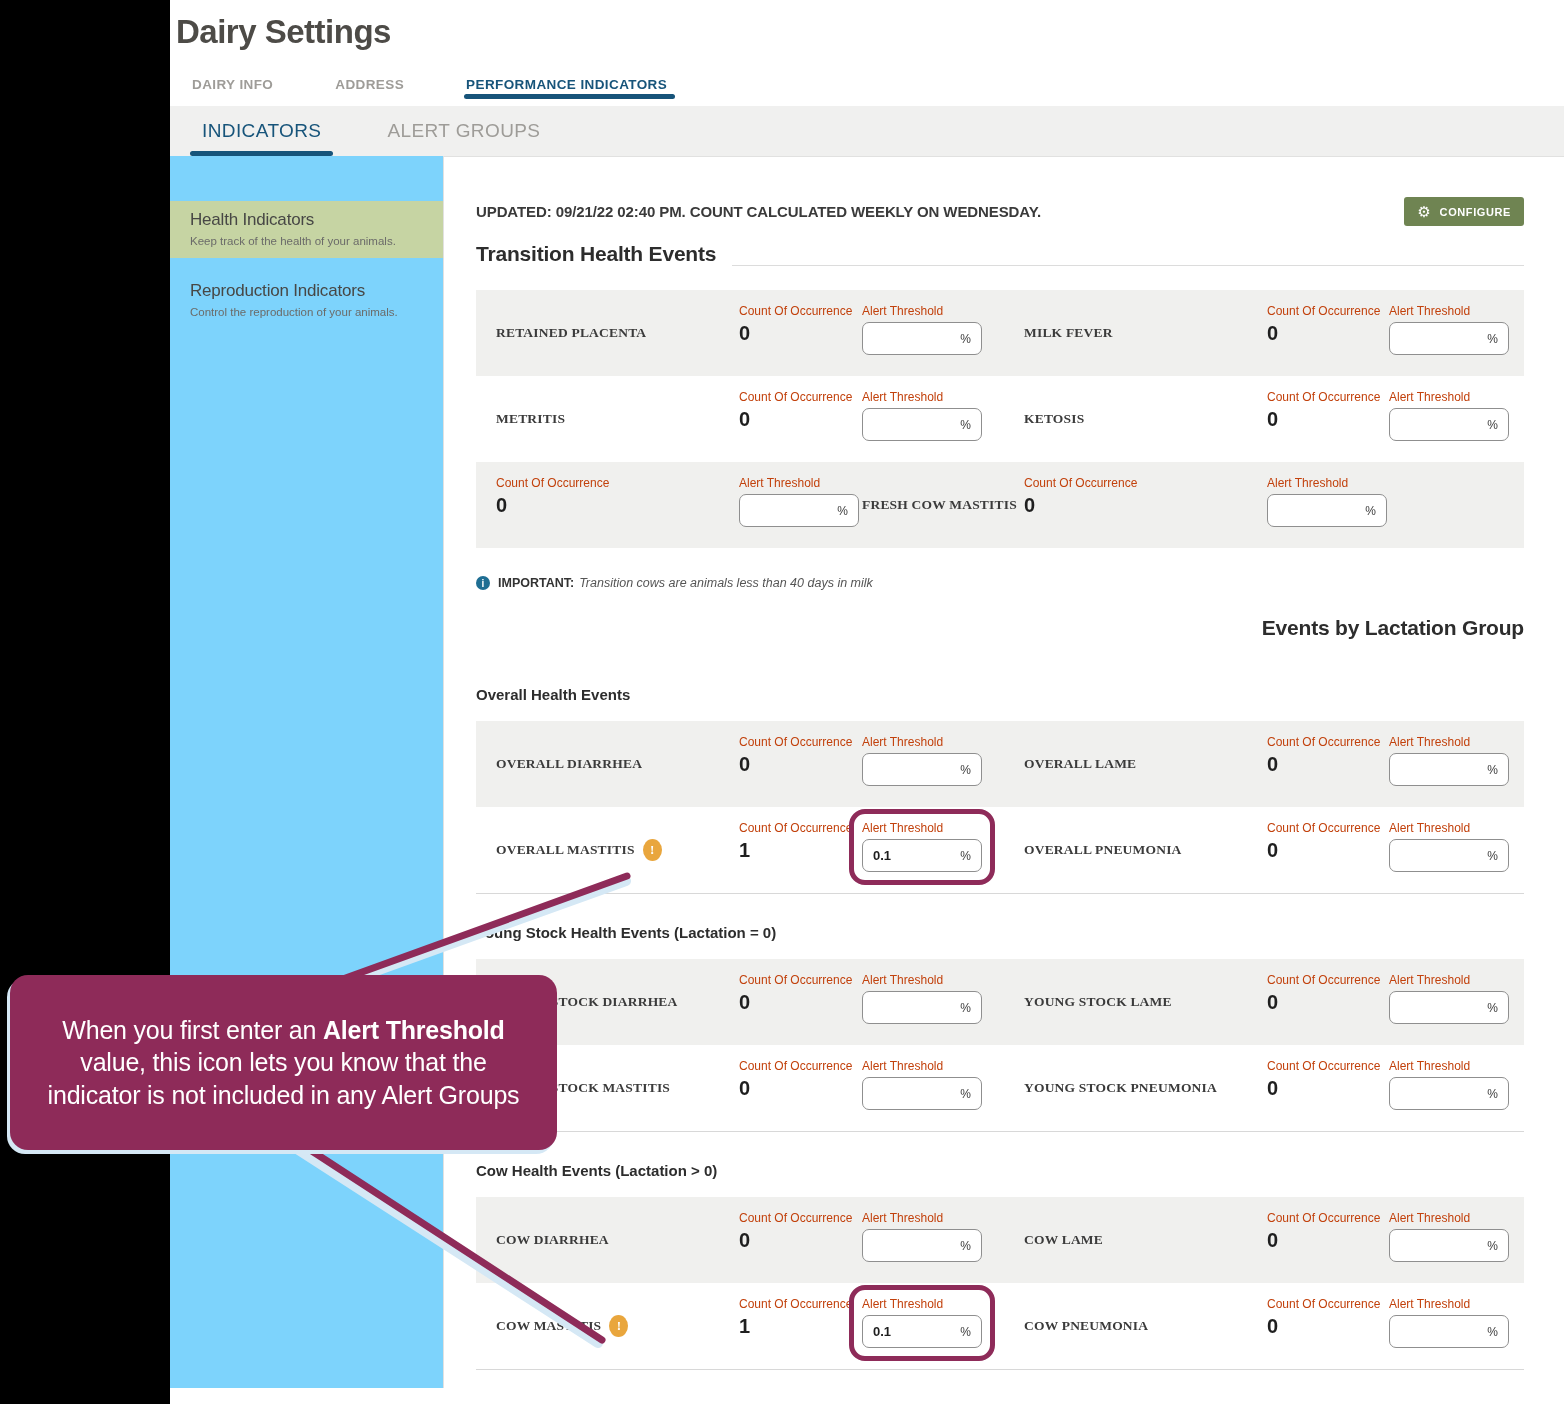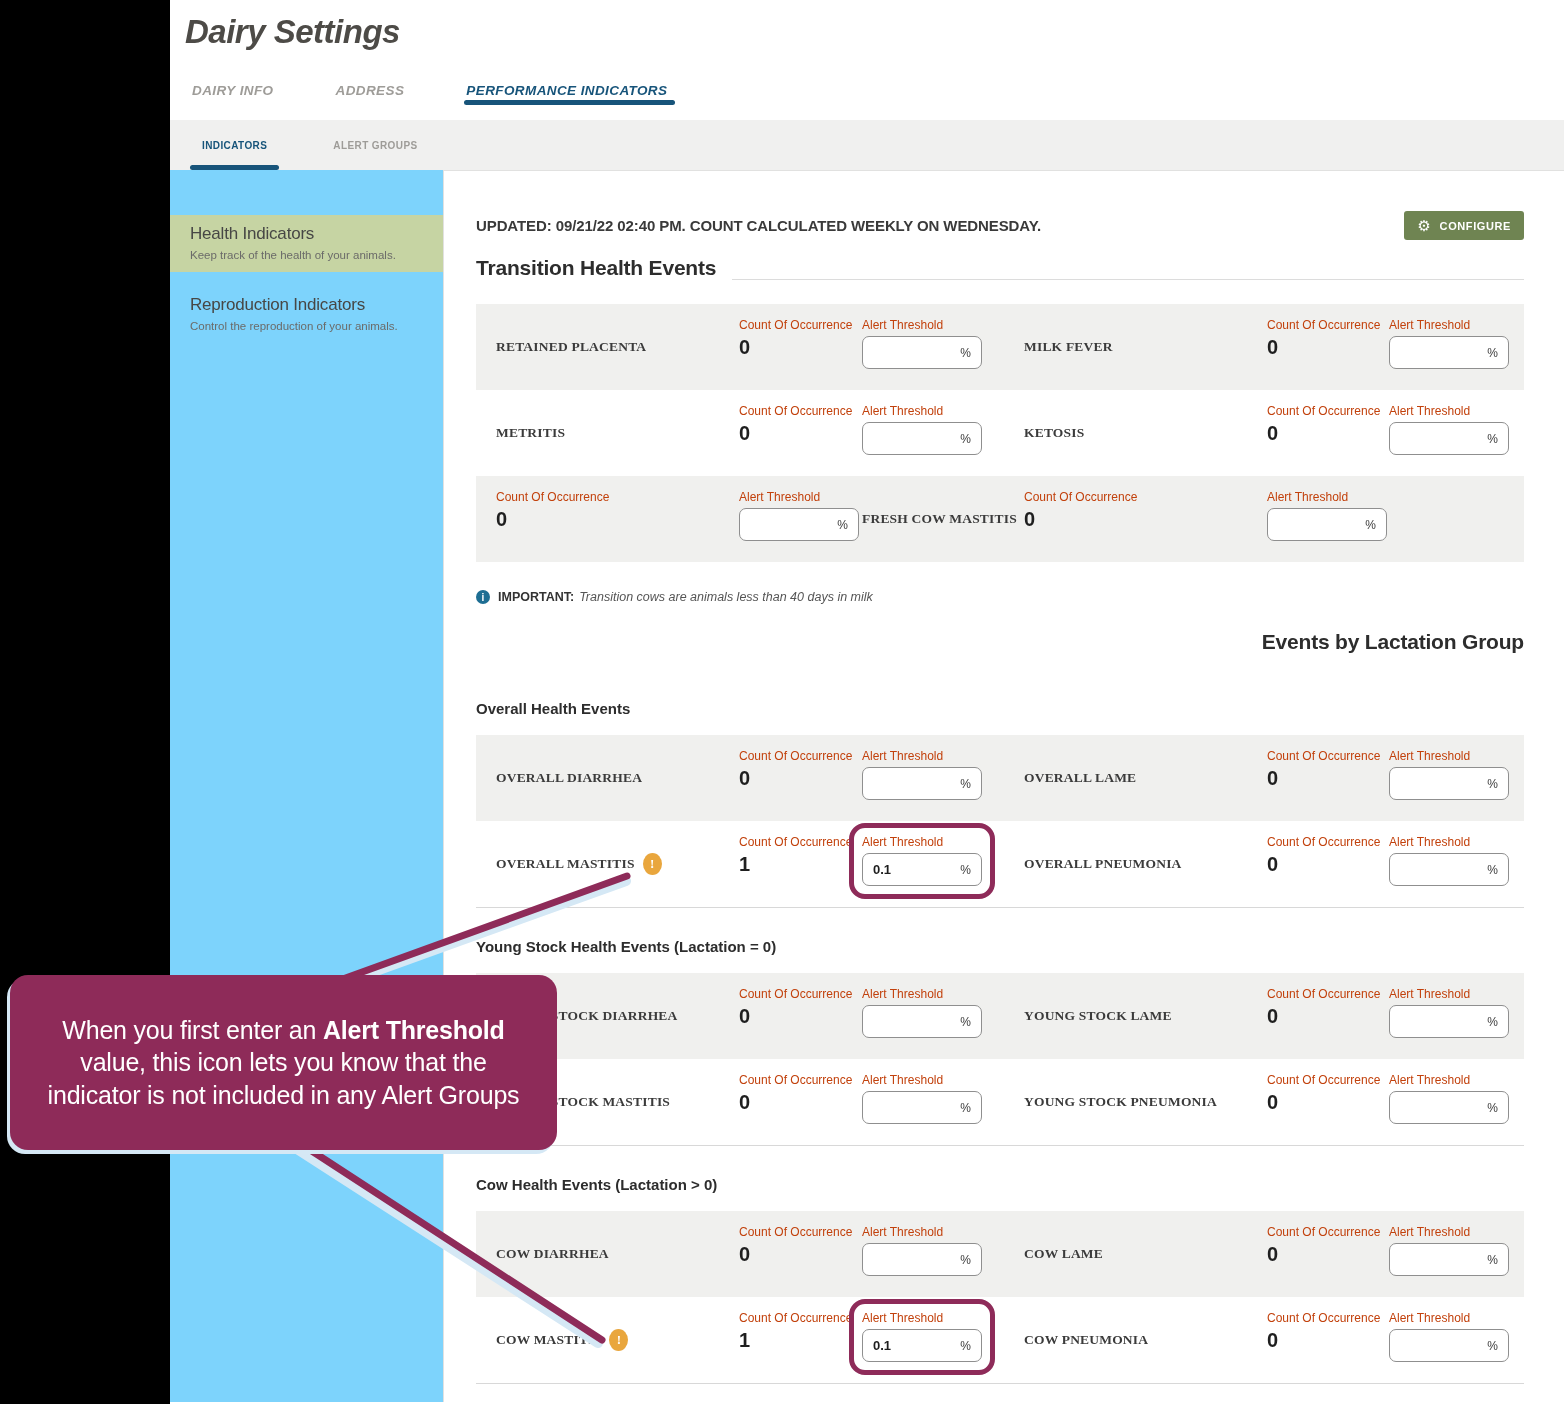--- a/index.html
+++ b/index.html
@@ -5,32 +5,32 @@
   * { margin:0; padding:0; box-sizing:border-box; }
   html,body { width:1564px; height:1404px; }
   body {
     position:relative; overflow:hidden; background:#fff;
     font-family:"Liberation Sans", sans-serif; color:#3b3b3b;
   }
   .black-strip { position:absolute; left:0; top:0; width:170px; height:1404px; background:#000; z-index:1; }
   .app { position:absolute; left:170px; top:0; width:1394px; height:1404px; background:#fff; }
 
   
-  .header { height:120px; background:#fff; padding-left:15px; position:relative;font-style:italic; }
+  .header { height:106px; background:#fff; padding-left:6px; position:relative; }
   .page-title { font-size:33px; font-weight:bold; color:#4d4b47; letter-spacing:-0.5px; padding-top:13px; }
-  .tabs { position:absolute; bottom:8px; left:22px; display:flex; }
+  .tabs { position:absolute; bottom:0; left:22px; display:flex; }
   .tab { position:relative; font-size:13.5px; font-weight:bold; letter-spacing:0.4px;
          color:#9e9c98; padding:0 0 14px 0; margin-right:62px; cursor:default; }
   .tab.active { color:#17547a; }
   .tab.active::after { content:""; position:absolute; left:-2px; right:-8px; bottom:7px; height:5px;
          background:#17547a; border-radius:3px; }
 
   
   .subtab-band { height:50px; background:#f0f0ef; display:flex; align-items:center; padding-left:32px; }
-  .subtab { position:relative; font-size:10px; font-weight:bold; letter-spacing:0.4px;
+  .subtab { position:relative; font-size:19px; font-weight:normal; letter-spacing:0.4px;
             color:#9e9c98; margin-right:66px; height:100%; display:flex; align-items:center; }
   .subtab.active { color:#17547a; }
   .subtab.active::after { content:""; position:absolute; left:-12px; right:-12px; bottom:0; height:5px;
             background:#17547a; border-radius:3px; }
 
   
   .content { display:flex; align-items:stretch; min-height:1232px; }
   .sidebar { width:273px; background:#7dd3fc; padding-top:45px; flex:none; }
   .side-item { padding:9px 18px 11px 20px; }
   .side-item.selected { background:#c6d4a3; }

